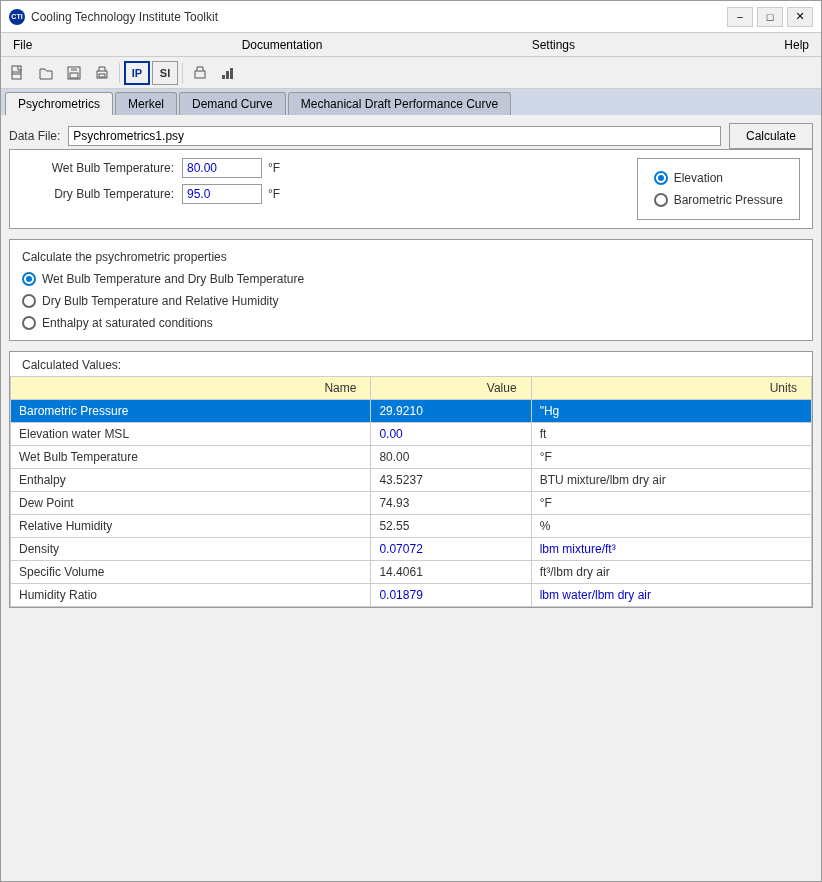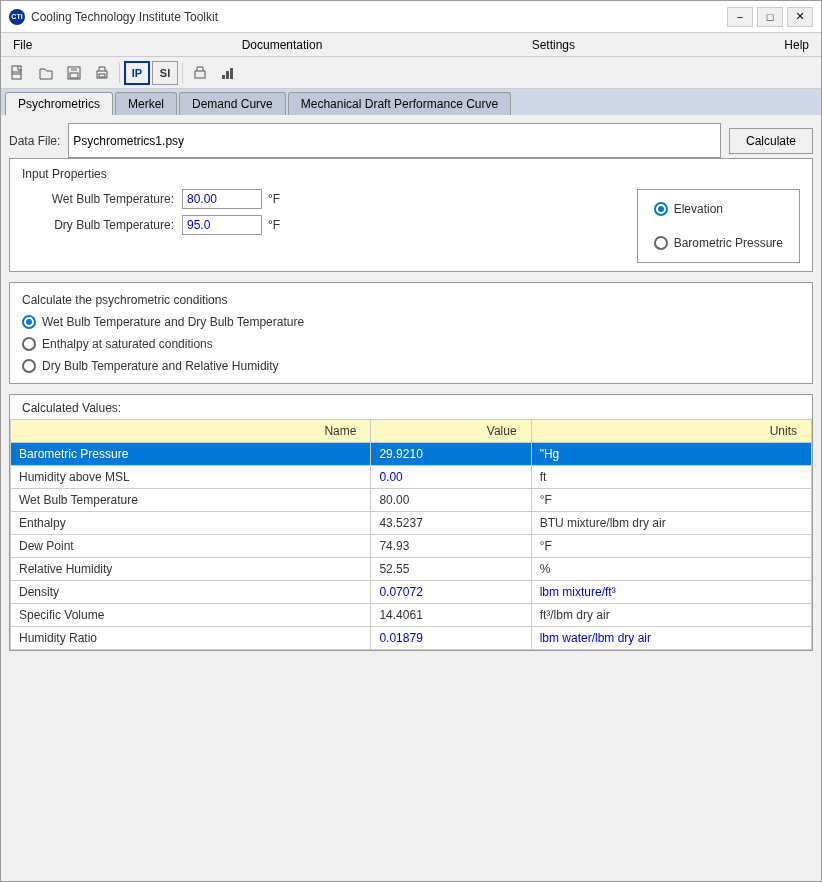--- a/index.html
+++ b/index.html
@@ -134,21 +134,21 @@
 
     .data-file-row {
       display: flex;
       align-items: center;
       margin-bottom: 0;
       gap: 8px;
     }
     .data-file-label { font-size: 12px; color: #333; }
     .data-file-input {
       flex: 1;
-      height: 35px;
+      height: 20px;
       border: 1px solid #999;
       padding: 2px 4px;
       font-size: 12px;
       background: white;
     }
     .calculate-btn {
       padding: 4px 16px;
       background: #f0f0f0;
       border: 1px solid #999;
       cursor: pointer;
@@ -203,21 +203,21 @@
     }
 
     .radio-group {
       border: 1px solid #999;
       padding: 12px 16px;
       min-width: 160px;
     }
     .radio-item {
       display: flex;
       align-items: center;
-      margin-bottom: 20px;
+      margin-bottom: 8px;
       gap: 6px;
       cursor: pointer;
     }
     .radio-item:last-child { margin-bottom: 0; }
     .radio-circle {
       width: 14px;
       height: 14px;
       border: 2px solid #0078d7;
       border-radius: 50%;
       display: flex;
@@ -378,21 +378,20 @@
 
   <div class="main-content">
 
     <div class="data-file-row">
       <span class="data-file-label">Data File:</span>
       <input class="data-file-input" type="text" value="Psychrometrics1.psy" style="">
       <button class="calculate-btn">Calculate</button>
     </div>
 
     <div class="section-box">
-      <div class="section-title">Input Properties</div>
       <div class="input-props">
         <div class="input-fields">
 
           <div class="field-row">
             <span class="field-label">Wet Bulb Temperature:</span>
             <input class="field-input" type="text" value="80.00" style="">
             <span class="field-unit">°F</span>
           </div>
 
           <div class="field-row">
@@ -410,53 +409,53 @@
           </div>
           <div class="radio-item">
             <div class="radio-circle unchecked"></div>
             <span class="radio-label">Barometric Pressure</span>
           </div>
         </div>
       </div>
     </div>
 
     <div class="calc-section">
-      <div class="calc-section-title">Calculate the psychrometric conditions</div>
+      <div class="calc-section-title">Calculate the psychrometric properties</div>
       <div class="radio-option">
         <div class="radio-circle checked"></div>
         <span class="radio-label">Wet Bulb Temperature and Dry Bulb Temperature</span>
       </div>
       <div class="radio-option" style="margin-top:4px;">
         <div class="radio-circle unchecked"></div>
-        <span class="radio-label">Enthalpy at saturated conditions</span>
+        <span class="radio-label">Dry Bulb Temperature and Relative Humidity</span>
       </div>
       <div class="radio-option" style="margin-top:4px;">
         <div class="radio-circle unchecked"></div>
-        <span class="radio-label">Dry Bulb Temperature and Relative Humidity</span>
+        <span class="radio-label">Enthalpy at saturated conditions</span>
       </div>
     </div>
 
     <div class="results-section">
       <div class="results-title">Calculated Values:</div>
       <table>
         <thead>
           <tr>
             <th style="width:45%;">Name</th>
             <th style="width:20%;">Value</th>
             <th style="width:35%;">Units</th>
           </tr>
         </thead>
         <tbody id="results-tbody">
         <tr class="selected">
               <td>Barometric Pressure</td>
               <td>29.9210</td>
               <td>"Hg</td>
             </tr>
             <tr>
-              <td>Humidity above MSL</td>
+              <td>Elevation water MSL</td>
               <td style="color: rgb(0, 0, 204);">0.00</td>
               <td>ft</td>
             </tr>
             <tr>
               <td>Wet Bulb Temperature</td>
               <td>80.00</td>
               <td>°F</td>
             </tr>
             <tr>
               <td>Enthalpy</td>

